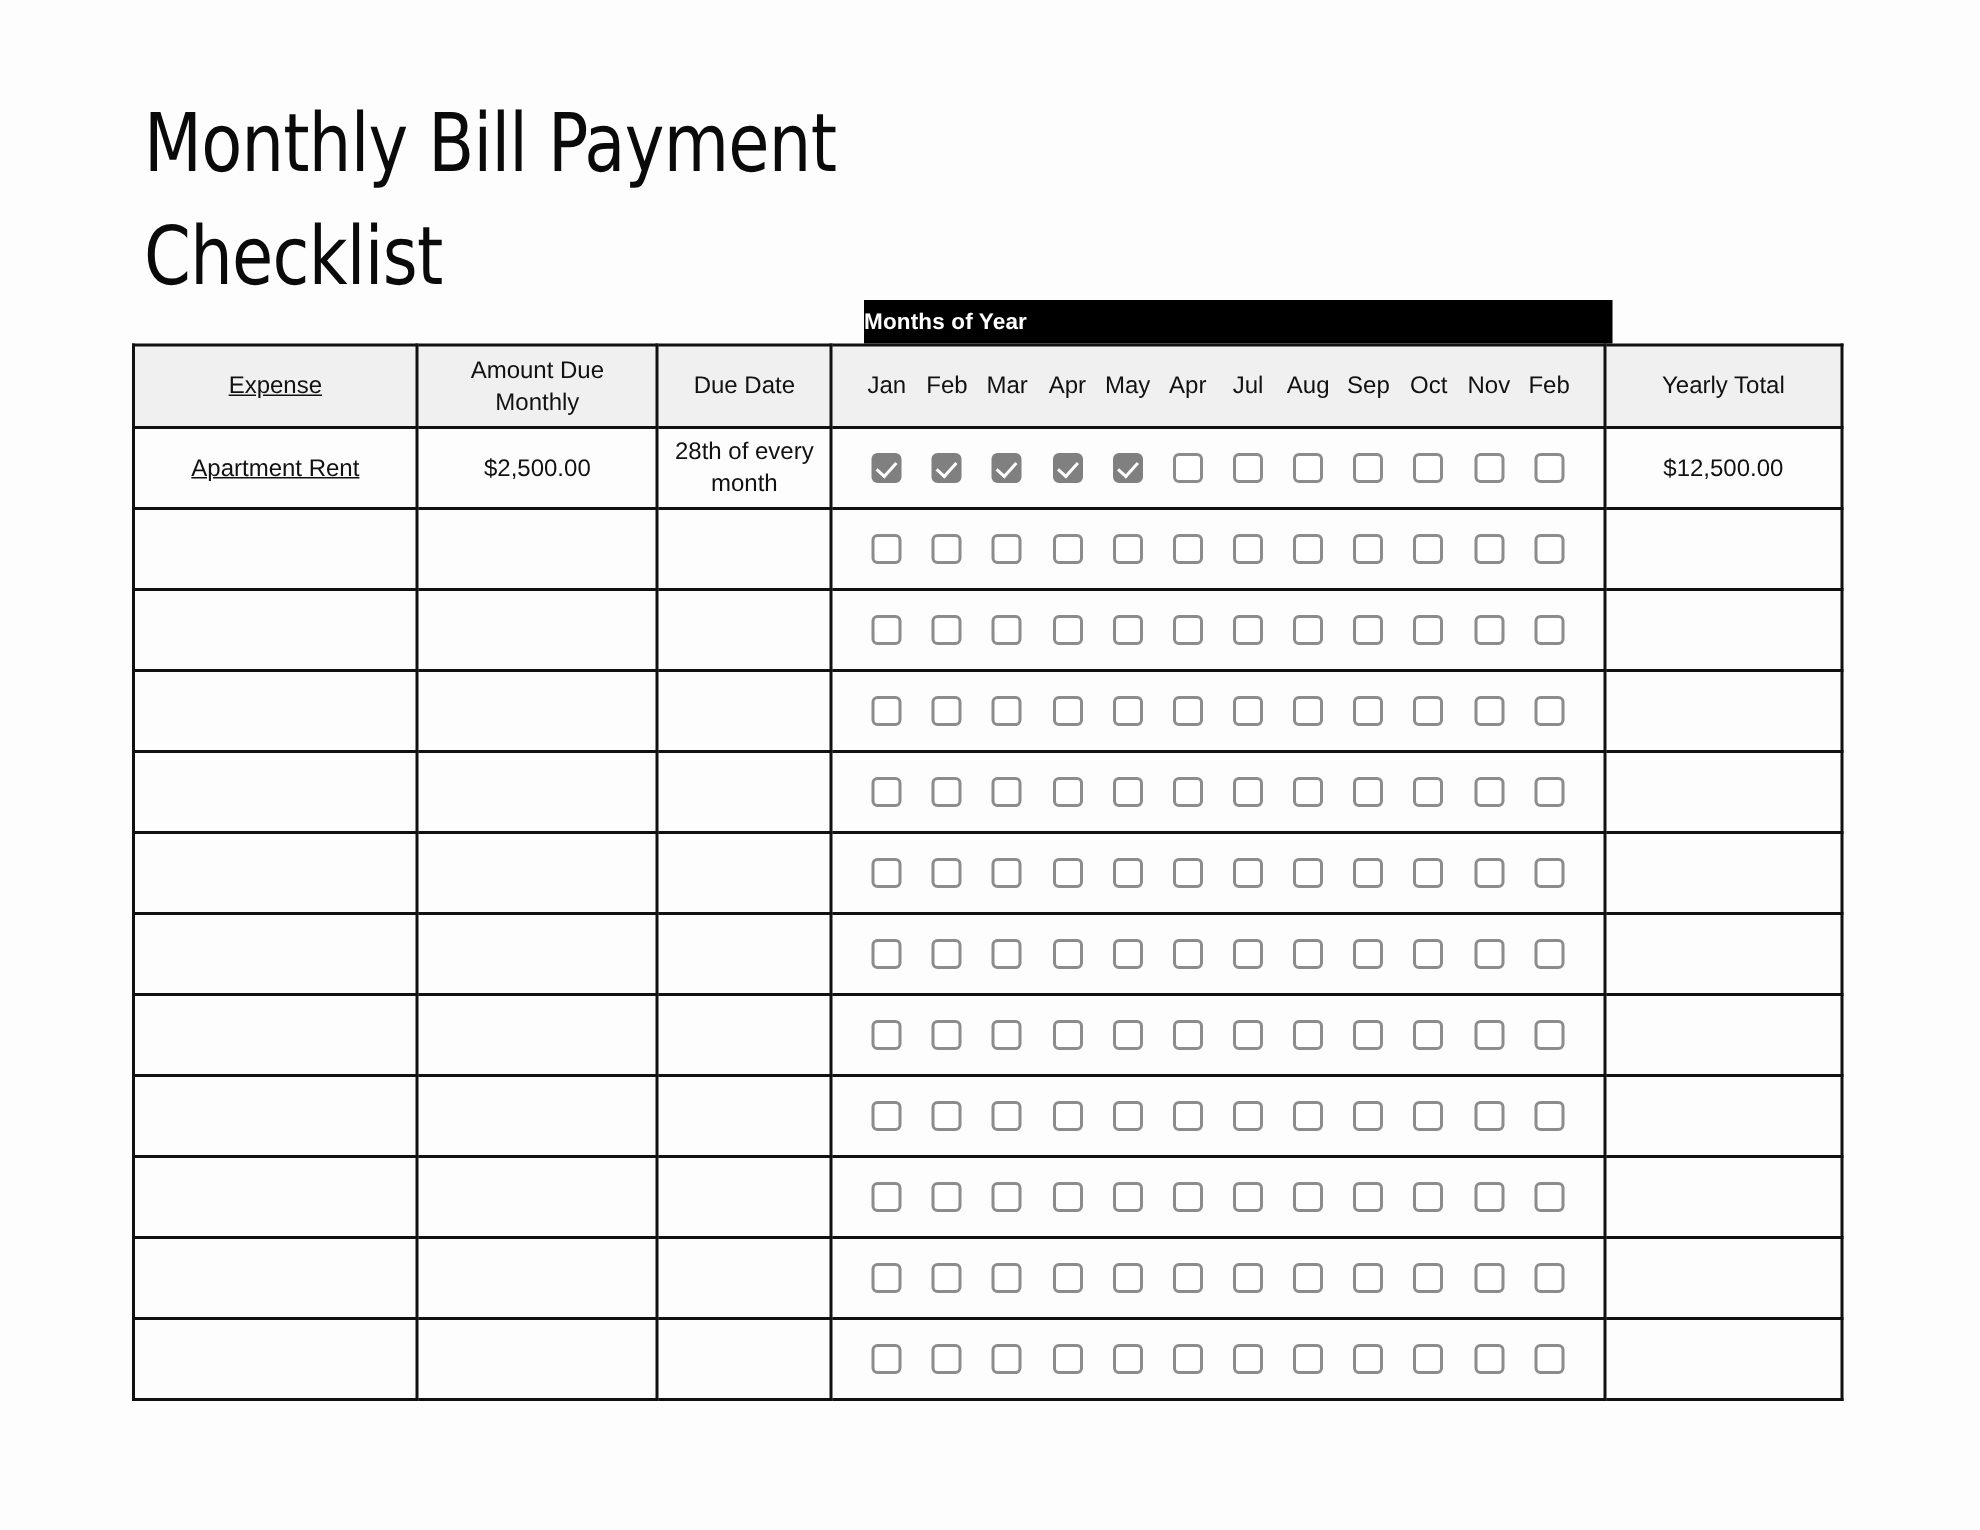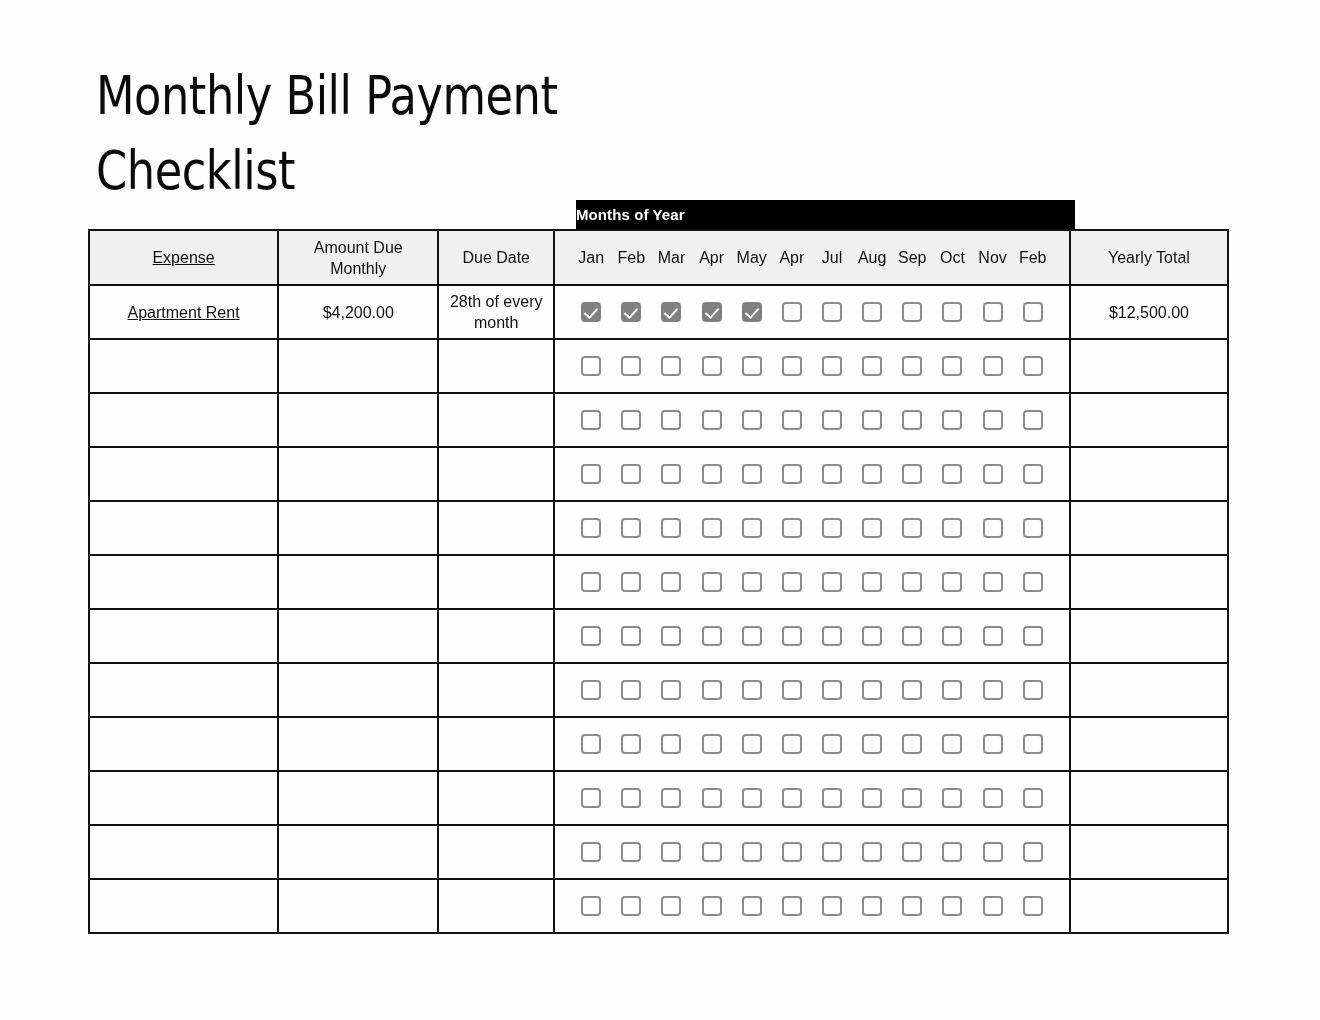--- a/index.html
+++ b/index.html
@@ -206,21 +206,21 @@
         </th>
         <th class="col-total">Yearly Total</th>
       </tr>
     </thead>
     <tbody id="table-body">
         <tr>
           <td class="col-expense">
             <div class="due-text">Apartment Rent</div>
           </td>
           <td class="col-amount">
-            <div class="due-text">$4,200.00</div>
+            <div class="due-text">$2,500.00</div>
           </td>
           <td class="col-due">
             <div class="due-text">28th of every month</div>
           </td>
           <td class="col-months">
             <div class="checkrow">
               <div class="cb-cell">
                 <span class="cb checked"></span>
               </div>
               <div class="cb-cell">

